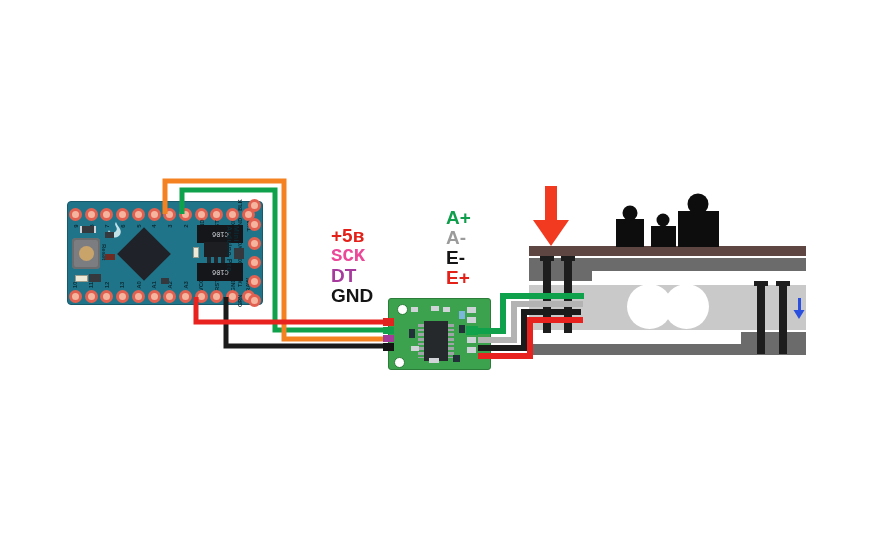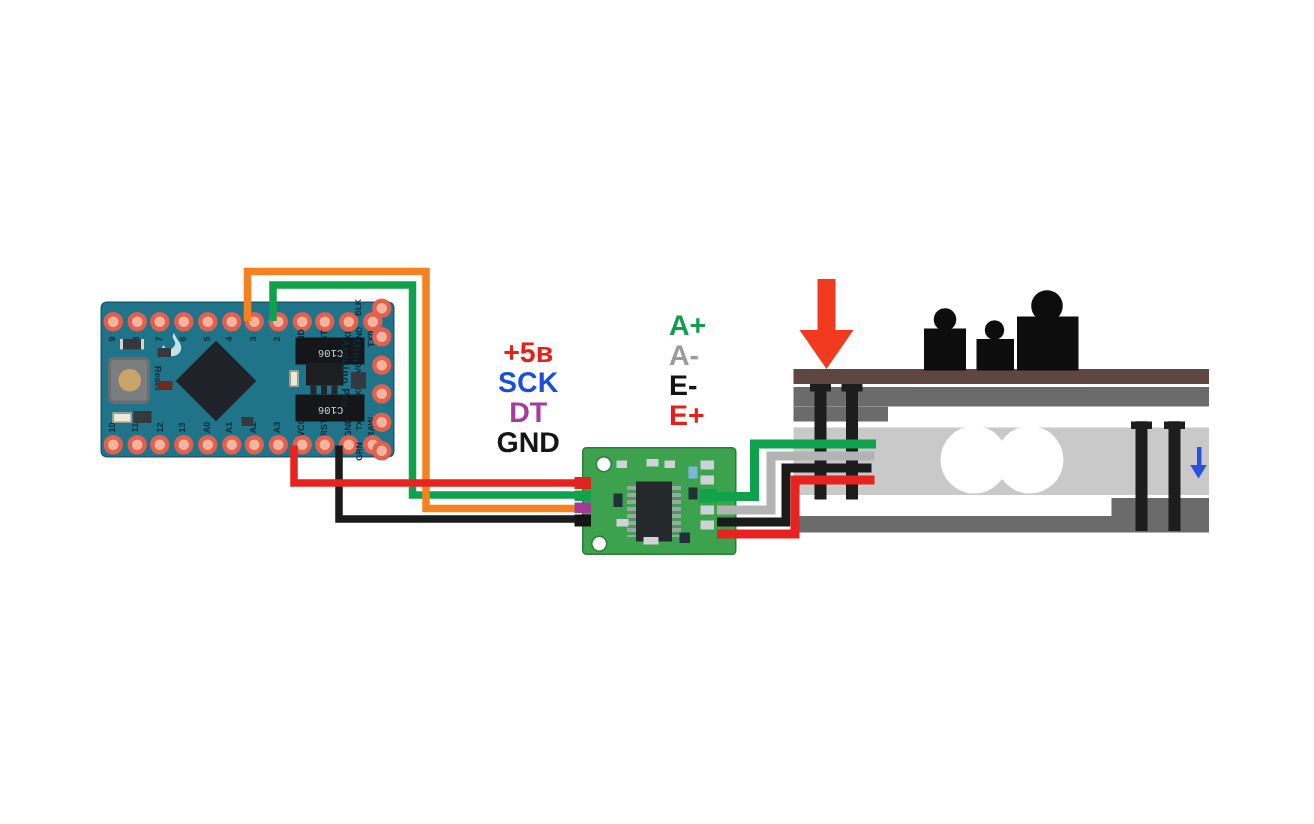--- a/index.html
+++ b/index.html
@@ -320,23 +320,23 @@
         <circle cx="663" cy="220" r="6.5" fill="#0d0d0d"></circle>
         <rect x="651" y="226" width="25" height="21" fill="#0d0d0d"></rect>
       </g>
       <g>
         <circle cx="698" cy="204" r="10.5" fill="#0d0d0d"></circle>
         <rect x="678" y="211" width="41" height="36" fill="#0d0d0d"></rect>
       </g>
     </g>
   </svg>
 
-  <div class="sig-labels" style="left:331px;top:226px;text-align:center;">
+  <div class="sig-labels" style="left:331px;top:226px;">
     <div style="color: rgb(227, 33, 25);">+5в</div>
-    <div style="color: #1d4ed8;">SCK</div>
+    <div style="color: #ec4899; font-family: Liberation Mono, monospace;">SCK</div>
     <div style="color: rgb(166, 58, 157);">DT</div>
     <div style="color: rgb(21, 21, 21);">GND</div>
   </div>
 
   <div class="sig-labels" style="left:446px;top:208px;">
     <div style="color: rgb(15, 158, 76);">A+</div>
     <div style="color: rgb(155, 155, 155);">A-</div>
     <div style="color: rgb(21, 21, 21);">E-</div>
     <div style="color: rgb(227, 33, 25);">E+</div>
   </div>

